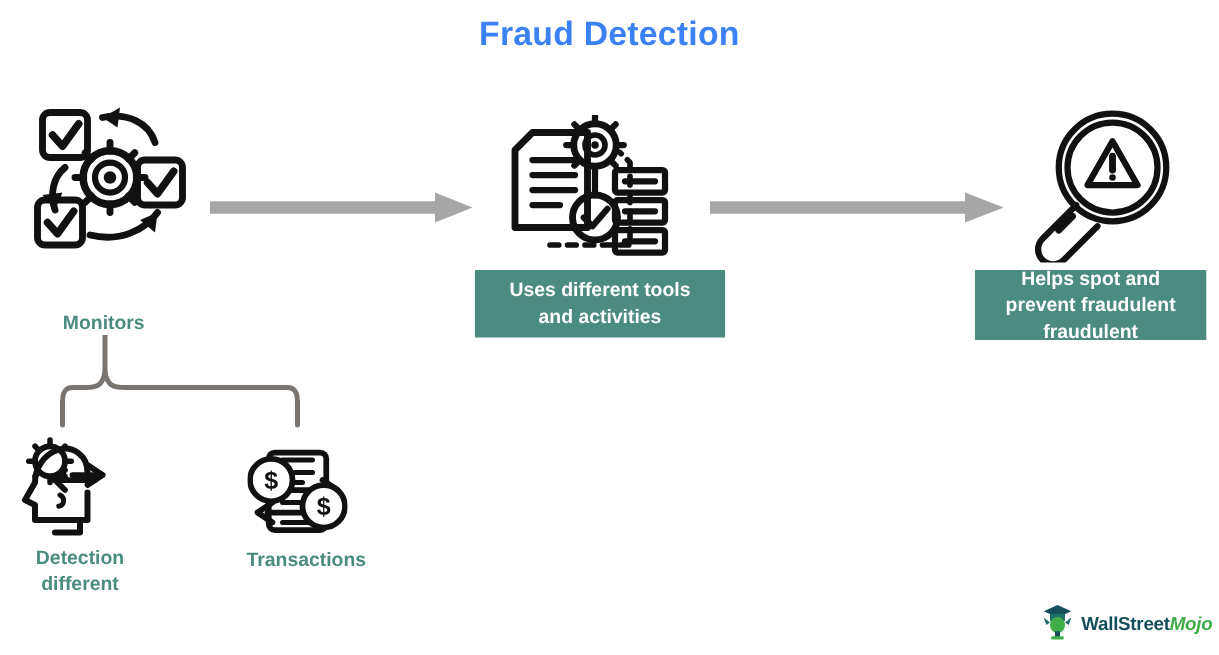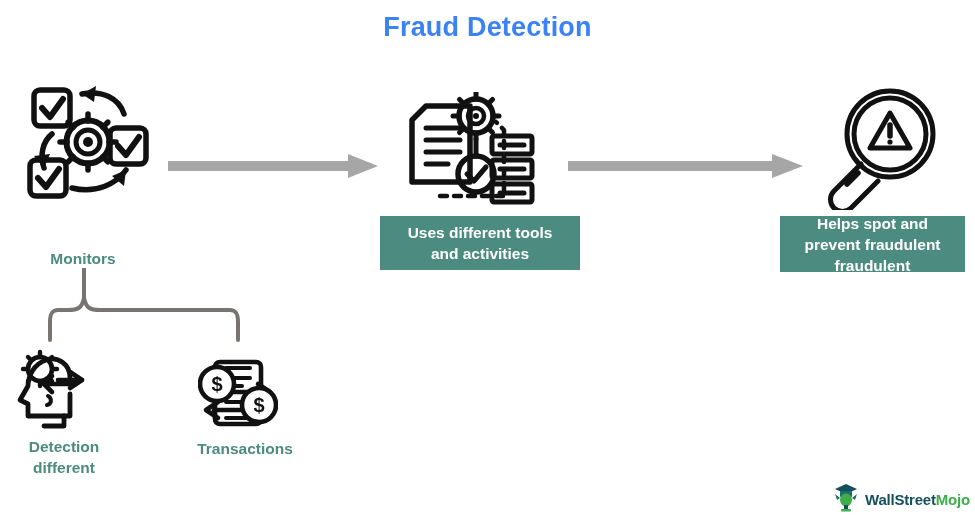--- a/index.html
+++ b/index.html
@@ -66,21 +66,21 @@
     align-items: center;
     gap: 6px;
   }
   #logo-text {
     font-size: 15px;
     font-weight: bold;
     letter-spacing: -0.2px;
     white-space: nowrap;
   }
   .logo-part-1 { color: #13505b; }
-  .logo-part-2 { color: #3fae49; }
+  .logo-part-2 { color: #3fae49; font-style: italic; }
 </style>
 </head>
 <body>
 
 <div id="canvas">
 
   <div class="abs" id="page-title">Fraud Detection</div>
 
   <div class="abs icon-box" style="left:24px; top:84px;">
     <svg width="132" height="118" viewBox="0 0 132 118" fill="none" stroke="#111111" stroke-width="5.5" stroke-linecap="round" stroke-linejoin="round">

